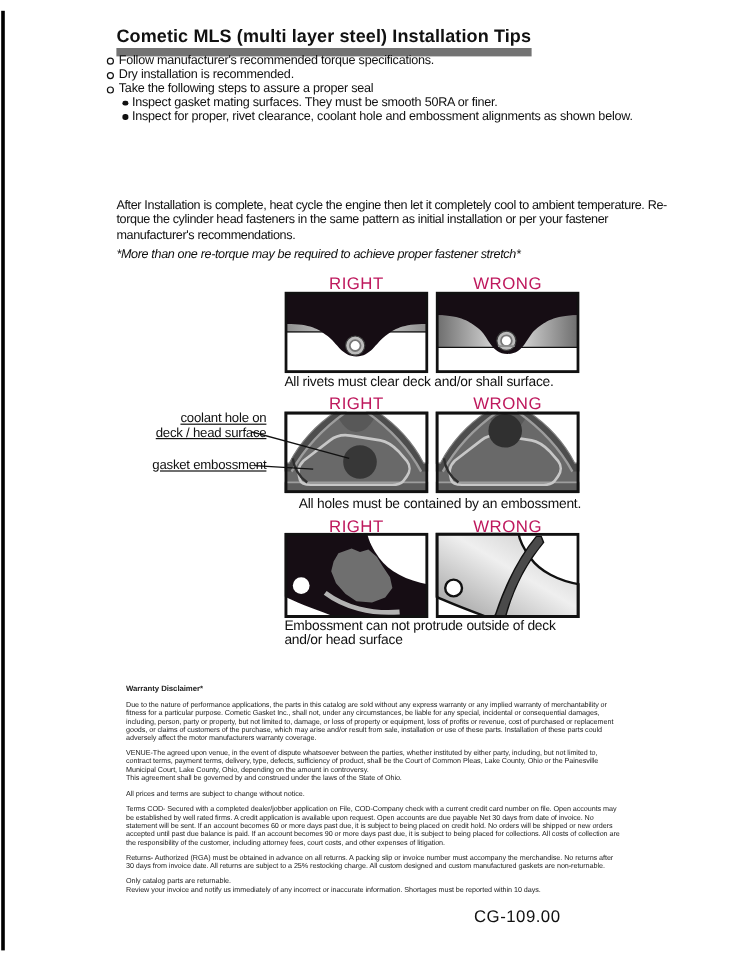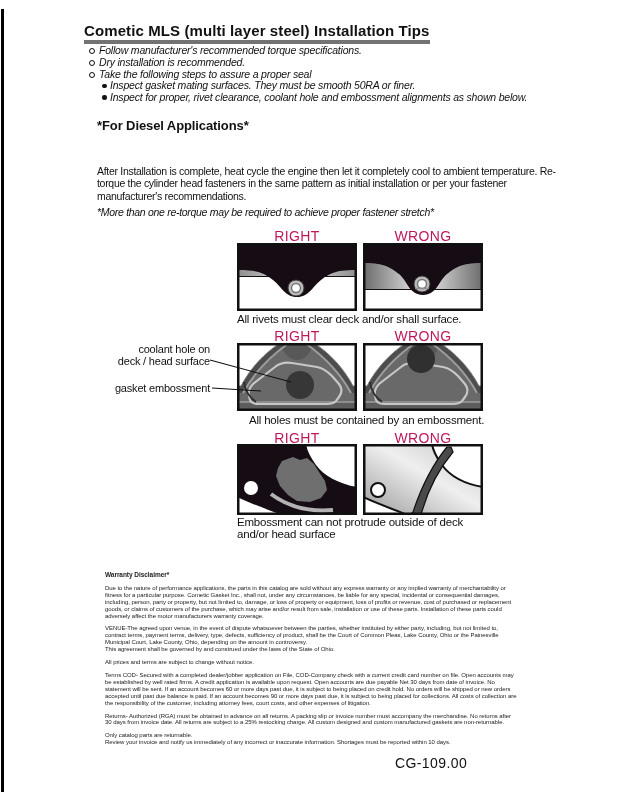--- a/index.html
+++ b/index.html
@@ -3,39 +3,39 @@
 <meta charset="utf-8">
 <style>
   html,body{margin:0;padding:0;background:#ffffff;}
   .page{
     position:relative;width:618px;height:800px;background:#ffffff;overflow:hidden;
     font-family:"Liberation Sans","DejaVu Sans",sans-serif;color:#111;
   }
   .edge-line{position:absolute;left:1px;top:9px;width:2.5px;height:783px;background:#000;}
 
   .title{
-    position:absolute;left:84px;top:22px;font-size:15px;font-weight:bold;
-    letter-spacing:0.1px;border-bottom:4px solid #737373;padding-bottom:1px;
+    position:absolute;left:97px;top:22px;font-size:15px;font-weight:bold;
+    letter-spacing:0.1px;border-bottom:7px solid #737373;padding-bottom:1px;
   }
 
   .tips{position:absolute;left:89px;top:45px;width:475px;font-size:10.5px;line-height:11.8px;letter-spacing:-0.2px;}
-  .bullet-row{display:flex;align-items:flex-start;font-style:italic;}
+  .bullet-row{display:flex;align-items:flex-start;}
   .bullet-row.sub{margin-left:13px;}
   .marker-o{flex:none;width:4px;height:4px;border:1px solid #111;border-radius:50%;margin:3.2px 4px 0 0;}
   .marker-f{flex:none;width:4.5px;height:4.5px;background:#111;border-radius:50%;margin:3.2px 3.5px 0 0;}
 
   .diesel-heading{position:absolute;left:97px;top:118px;font-size:13px;font-weight:bold;letter-spacing:-0.1px;}
   .body-para{position:absolute;left:97px;width:462px;font-size:10.5px;line-height:12.3px;letter-spacing:-0.3px;}
   .p1{top:136px;} .p2{top:165px;} .note{top:206px;font-style:italic;}
 
   .fig-label{position:absolute;width:120px;text-align:center;font-size:14px;letter-spacing:0.4px;color:#be185d;}
   .fig-caption{position:absolute;font-size:11.5px;letter-spacing:-0.2px;line-height:12px;color:#111;}
   .panel{position:absolute;width:120px;}
 
-  .annotation{position:absolute;left:92px;width:118px;text-align:right;font-size:11px;line-height:11.5px;letter-spacing:-0.2px;}
+  .annotation{position:absolute;left:104px;width:118px;text-align:right;font-size:11px;line-height:11.5px;letter-spacing:-0.2px;text-decoration:underline;}
   .ann1{top:344px;} .ann2{top:383px;}
   .leader-svg{position:absolute;left:205px;top:350px;z-index:5;}
 
   .warranty{position:absolute;left:105px;top:572px;width:412px;font-size:6px;line-height:6.9px;letter-spacing:-0.05px;color:#222;}
   .warranty h4{margin:0 0 6px 0;font-size:6.5px;font-weight:bold;}
   .warranty p{margin:0;}
   .warranty p.gap{margin-bottom:6px;}
 
   .page-code{position:absolute;left:395px;top:755px;font-size:14px;letter-spacing:0.4px;color:#111;}
 </style>
@@ -64,21 +64,20 @@
     <div class="bullet-row sub">
       <span class="marker-f"></span>
       <span>Inspect gasket mating surfaces.  They must be smooth 50RA or finer.</span>
     </div>
     <div class="bullet-row sub">
       <span class="marker-f"></span>
       <span>Inspect for proper, rivet clearance, coolant hole and embossment alignments as shown below.</span>
     </div>
   </div>
 
-  <div class="diesel-heading">*For Diesel Applications*</div>
   <div class="body-para p2">After Installation is complete, heat cycle the engine then let it completely cool to ambient temperature. Re-torque the cylinder head fasteners in the same pattern as initial installation or per your fastener manufacturer's recommendations.</div>
   <div class="body-para note">*More than one re-torque may be required to achieve proper fastener stretch*</div>
 
   <div class="fig-label" style="left:237px;top:228px;">RIGHT</div>
   <div class="fig-label" style="left:363px;top:228px;">WRONG</div>
 
   <div class="panel" style="left:237px;top:243px;">
     <svg width="120" height="68" viewBox="0 0 120 68">
       <defs>
         <linearGradient id="gradR1R" x1="0" y1="0" x2="1" y2="0">

